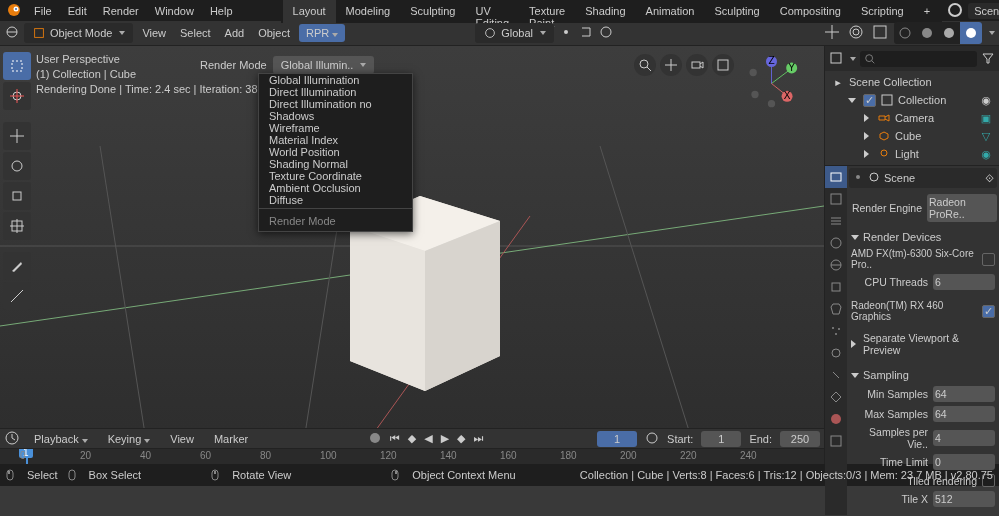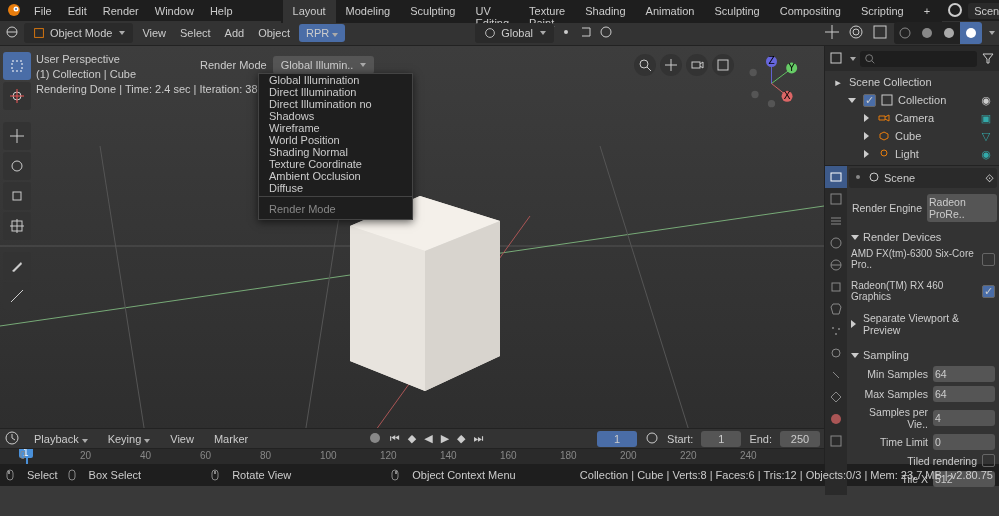--- a/index.html
+++ b/index.html
@@ -216,20 +216,21 @@
           <span>Global Illumin..</span>
           <span class="small-caret"></span>
         </div>
       </div>
 
       <div class="dropdown">
         <div class="dropdown-item">Global Illumination</div>
         <div class="dropdown-item">Direct Illumination</div>
         <div class="dropdown-item">Direct Illumination no Shadows</div>
         <div class="dropdown-item">Wireframe</div>
+        <div class="dropdown-item">Material Index</div>
         <div class="dropdown-item">World Position</div>
         <div class="dropdown-item">Shading Normal</div>
         <div class="dropdown-item">Texture Coordinate</div>
         <div class="dropdown-item">Ambient Occlusion</div>
         <div class="dropdown-item">Diffuse</div>
         <div class="dropdown-sep"></div>
         <div class="dropdown-title">Render Mode</div>
       </div>
 
       <div class="toolbar-left">
@@ -538,20 +539,24 @@
         </div>
         <div class="prop-section">
           <div class="prop-section-title">
             <span class="disclosure"></span>
               <span>Render Devices</span>
           </div>
           <div class="prop-row">
             <span class="prop-label" style="text-align:left;flex:1;font-size:10px">AMD FX(tm)-6300 Six-Core Pro..</span>
             <span class="checkbox"></span>
           </div>
+          <div class="prop-row">
+            <span class="prop-label">CPU Threads</span>
+            <span class="prop-val">6</span>
+          </div>
           <div class="prop-row" style="margin-top:6px">
             <span class="prop-label" style="text-align:left;flex:1;font-size:10px">Radeon(TM) RX 460 Graphics</span>
             <span class="checkbox checked">✓</span>
           </div>
           <div class="prop-row" style="margin-top:6px">
             <span style="width:10px"><span class="disclosure right"></span></span>
             <span class="prop-label" style="text-align:left">Separate Viewport &amp; Preview</span>
           </div>
         </div>
         <div class="prop-section">

